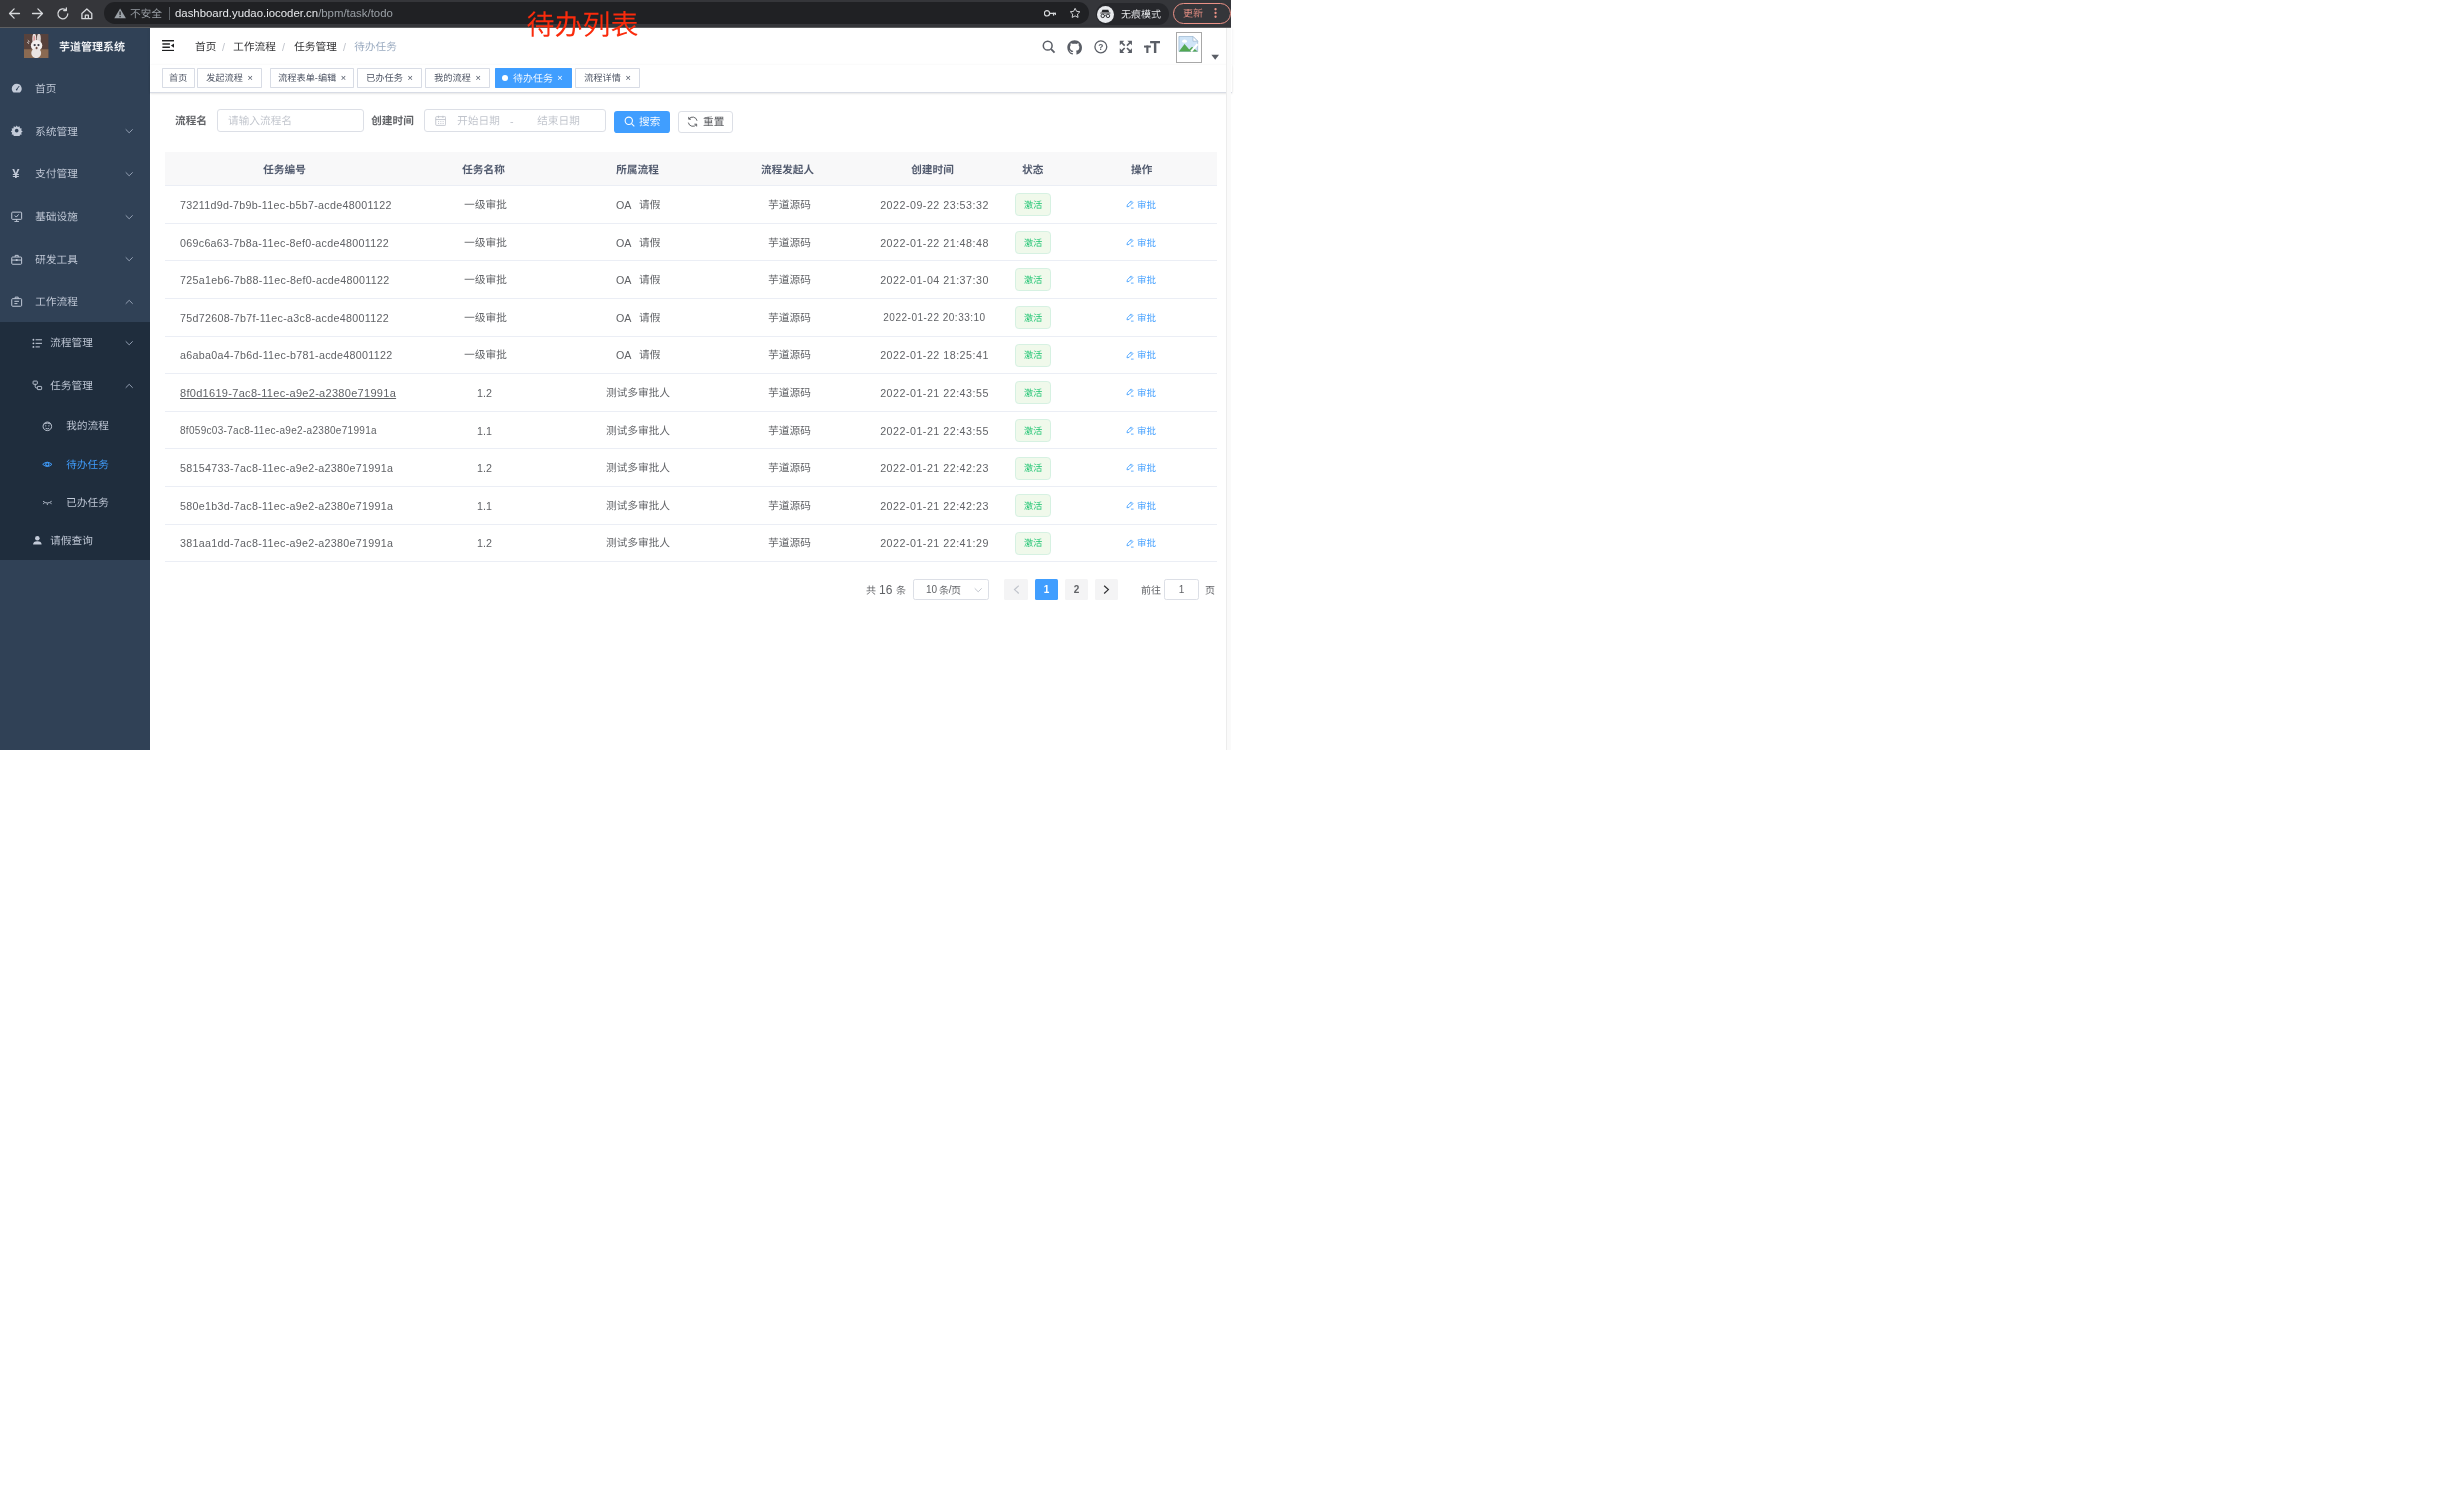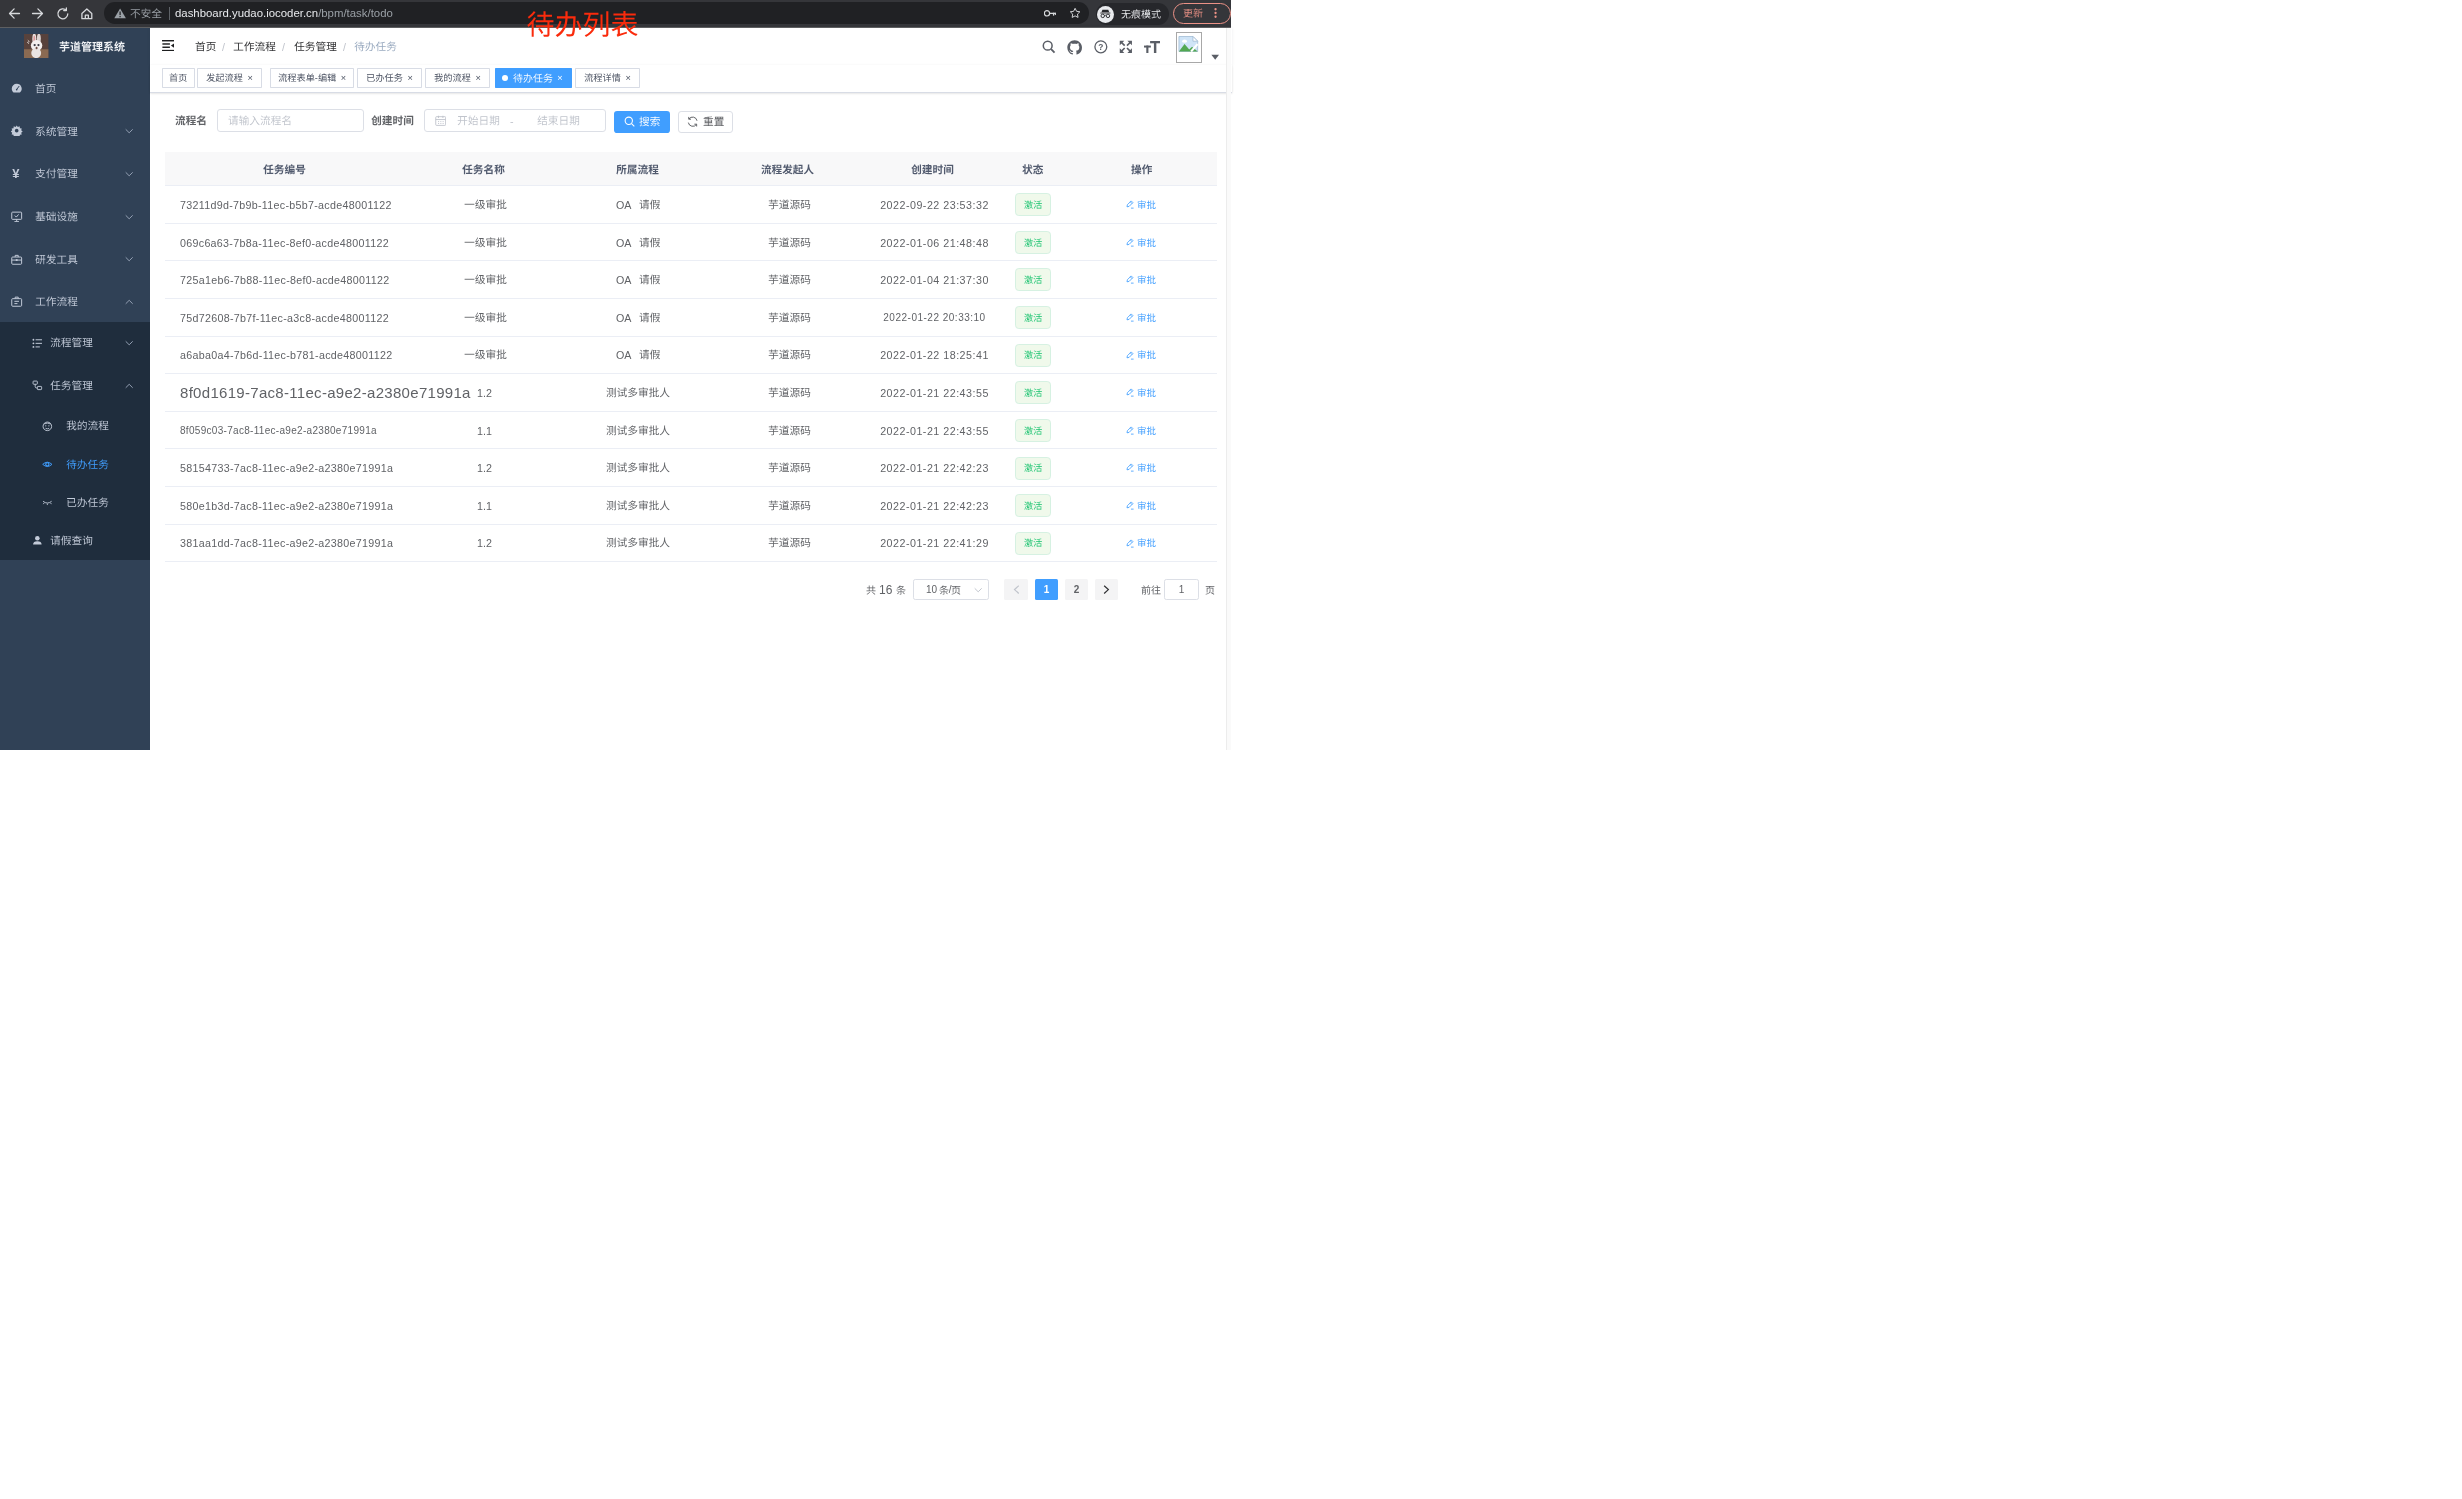--- a/index.html
+++ b/index.html
@@ -852,21 +852,21 @@
 <div style="position:absolute;left:768px;top:235px;height:15.3px;display:flex;align-items:center;">
     <svg width="43" height="10.7" viewBox="0 0 56 14" style="fill:#606266;" class="zz">
       <g transform="matrix(0.0140,0,0,-0.0140,0,12.32)">
         <use href="#g400_828b" x="0"></use>
         <use href="#g400_9053" x="1000"></use>
         <use href="#g400_6e90" x="2000"></use>
         <use href="#g400_7801" x="3000"></use>
       </g>
     </svg>
   </div>
-<div style="position:absolute;left:881px;top:235px;height:15.3px;display:flex;align-items:center;font-size:10.7px;color:#606266;width:107px;justify-content:center;letter-spacing:0.5px;">2022-01-06 21:48:48</div>
+<div style="position:absolute;left:881px;top:235px;height:15.3px;display:flex;align-items:center;font-size:10.7px;color:#606266;width:107px;justify-content:center;letter-spacing:0.5px;">2022-01-22 21:48:48</div>
 <div style="position:absolute;left:1015px;top:231px;width:36px;height:23px;background:#f0f9eb;border:0.8px solid #d6f1e2;border-radius:3.8px;box-sizing:border-box;"></div>
 <div style="position:absolute;left:1024px;top:235px;height:15.3px;display:flex;align-items:center;">
     <svg width="18.3" height="9.2" viewBox="0 0 24 12" style="fill:#16c26d;" class="zz">
       <g transform="matrix(0.0120,0,0,-0.0120,0,10.56)">
         <use href="#g400_6fc0" x="0"></use>
         <use href="#g400_6d3b" x="1000"></use>
       </g>
     </svg>
   </div>
 <svg style="position:absolute;left:1126px;top:238px;" width="9.2" height="9.2" viewBox="0 0 12 12">
@@ -1042,21 +1042,21 @@
   </svg>
 <div style="position:absolute;left:1137px;top:347px;height:15.3px;display:flex;align-items:center;">
     <svg width="19" height="9.5" viewBox="0 0 25.0 12.5" style="fill:#409eff;" class="zz">
       <g transform="matrix(0.0125,0,0,-0.0125,0,11.00)">
         <use href="#g400_5ba1" x="0"></use>
         <use href="#g400_6279" x="1000"></use>
       </g>
     </svg>
   </div>
 <div style="position:absolute;left:165px;top:411px;width:1052px;height:0.8px;background:#ebeef5;"></div>
-<div style="position:absolute;left:180px;top:385px;height:15.3px;display:flex;align-items:center;font-size:15px;color:#606266;letter-spacing:0.3px;">8f0d1619-7ac8-11ec-a9e2-a2380e71991a</div>
+<div style="position:absolute;left:180px;top:385px;height:15.3px;display:flex;align-items:center;font-size:11px;color:#606266;letter-spacing:0.3px;text-decoration:underline;">8f0d1619-7ac8-11ec-a9e2-a2380e71991a</div>
 <div style="position:absolute;left:477px;top:385px;height:15.3px;display:flex;align-items:center;font-size:10.7px;color:#606266;">1.2</div>
 <div style="position:absolute;left:606px;top:385px;height:15.3px;display:flex;align-items:center;">
     <svg width="64" height="10.7" viewBox="0 0 84 14" style="fill:#606266;" class="zz">
       <g transform="matrix(0.0140,0,0,-0.0140,0,12.32)">
         <use href="#g400_6d4b" x="0"></use>
         <use href="#g400_8bd5" x="1000"></use>
         <use href="#g400_591a" x="2000"></use>
         <use href="#g400_5ba1" x="3000"></use>
         <use href="#g400_6279" x="4000"></use>
         <use href="#g400_4eba" x="5000"></use>

